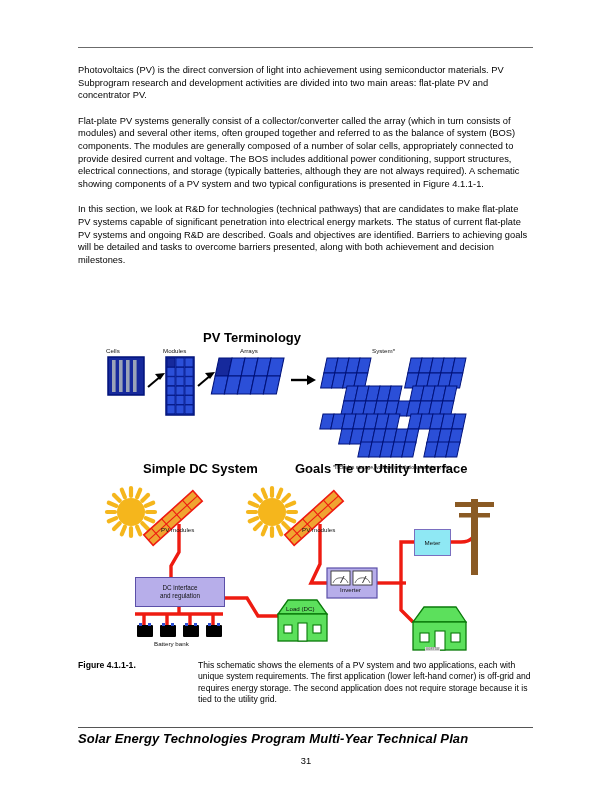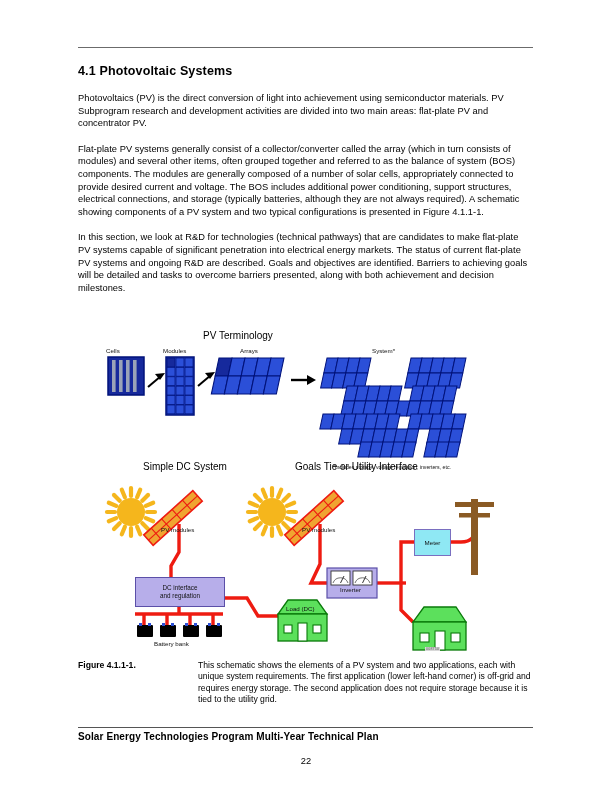--- a/index.html
+++ b/index.html
@@ -51,22 +51,22 @@
     letter-spacing: 0.03px;
   }
   
   .figure {
     position: absolute;
     left: 95px; top: 330px;
     width: 400px; height: 325px;
   }
   .fig-title {
     position: absolute;
-    font-weight: normal;
-    font-size: 10px;
+    font-weight: bold;
+    font-size: 13px;
     white-space: nowrap;
   }
   .fig-label {
     position: absolute;
     font-size: 6.2px;
     white-space: nowrap;
     color: #111;
   }
   .fig-foot {
     position: absolute;
@@ -133,41 +133,41 @@
   
   .footer-rule {
     position: absolute;
     left: 78px; top: 727px;
     width: 455px; height: 1px;
     background: #555;
   }
   .footer-text {
     position: absolute;
     left: 78px; top: 731px;
-    font-size: 10px;
+    font-size: 13px;
+    font-style: italic;
     font-weight: bold;
     letter-spacing: 0.1px;
   }
   .page-number {
     position: absolute;
     left: 0; top: 756px;
     width: 612px;
     text-align: center;
     font-size: 9.3px;
   }
 </style>
 </head>
 <body>
 
 <div class="page">
 
   <div class="header-rule"></div>
 
   <div class="content">
-    <h1 class="sec-title">4.1 Photovoltaic Systems</h1>
     <p class="body-text">Photovoltaics (PV) is the direct conversion of light into achievement using semiconductor materials. PV Subprogram research and development activities are divided into two main areas: flat-plate PV and concentrator PV.</p>
     <p class="body-text">Flat-plate PV systems generally consist of a collector/converter called the array (which in turn consists of modules) and several other items, often grouped together and referred to as the balance of system (BOS) components. The modules are generally composed of a number of solar cells, appropriately connected to provide desired current and voltage. The BOS includes additional power conditioning, support structures, electrical connections, and storage (typically batteries, although they are not always required). A schematic showing components of a PV system and two typical configurations is presented in Figure 4.1.1-1.</p>
     <p class="body-text">In this section, we look at R&amp;D for technologies (technical pathways) that are candidates to make flat-plate PV systems capable of significant penetration into electrical energy markets. The status of current flat-plate PV systems and ongoing R&amp;D are described. Goals and objectives are identified. Barriers to achieving goals will be detailed and tasks to overcome barriers presented, along with both achievement and decision milestones.</p>
   </div>
 
   <div class="figure">
 
     <div class="fig-title" style="left:108px; top:0px;">PV Terminology</div>
 
     <div class="fig-label" style="left:11px; top:17px;">Cells</div>
@@ -457,15 +457,15 @@
     <div class="credit" style="left:330px; top:317px;">008750</div>
   </div>
 
   <div class="caption">
     <span class="caption-label">Figure 4.1.1-1.</span>
     <span class="caption-body">This schematic shows the elements of a PV system and two applications, each with unique system requirements. The first application (lower left-hand corner) is off-grid and requires energy storage. The second application does not require storage because it is tied to the utility grid.</span>
   </div>
 
   <div class="footer-rule"></div>
   <div class="footer-text">Solar Energy Technologies Program Multi-Year Technical Plan</div>
-  <div class="page-number">22</div>
+  <div class="page-number">31</div>
 
 </div>
 
 </body></html>

